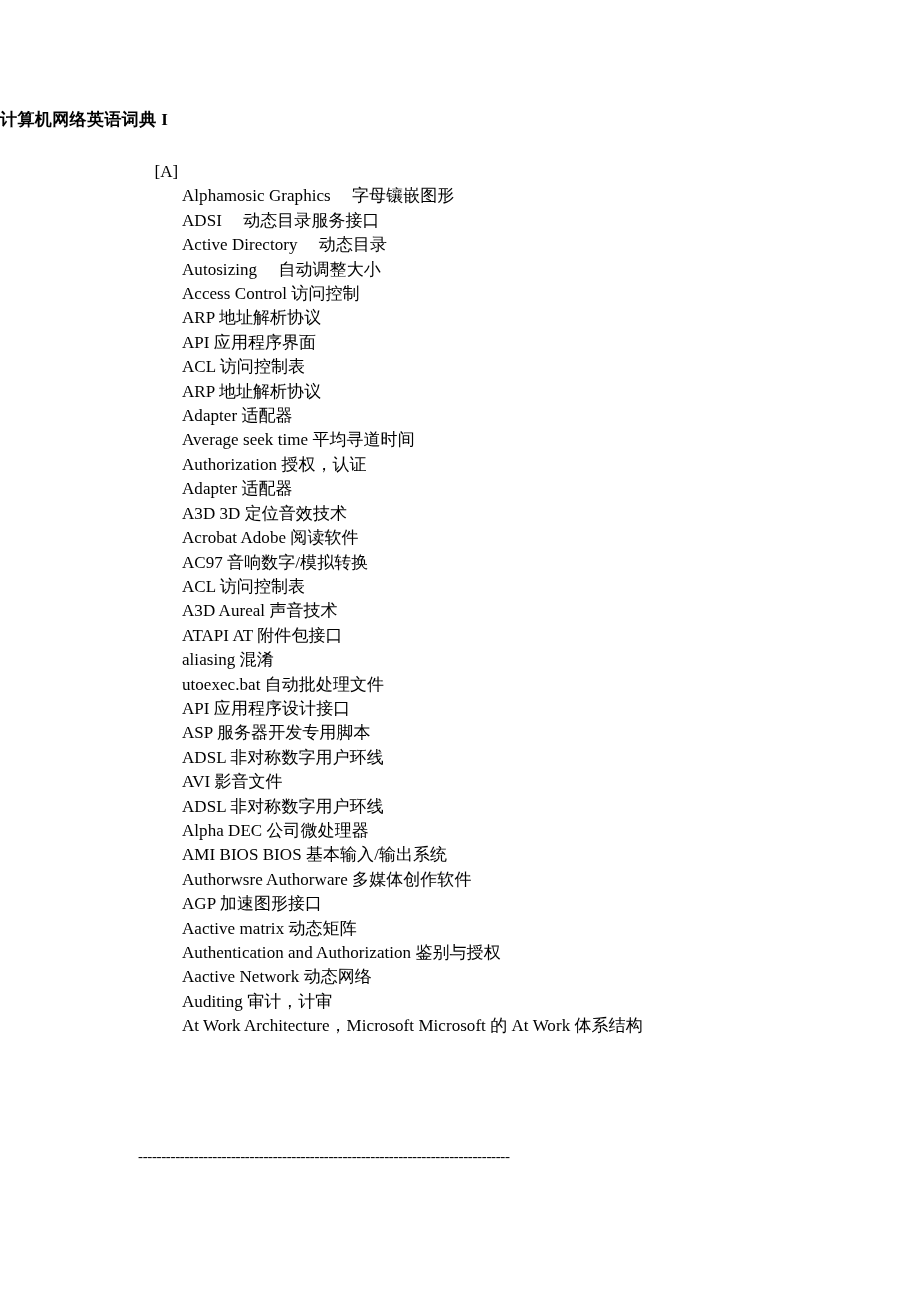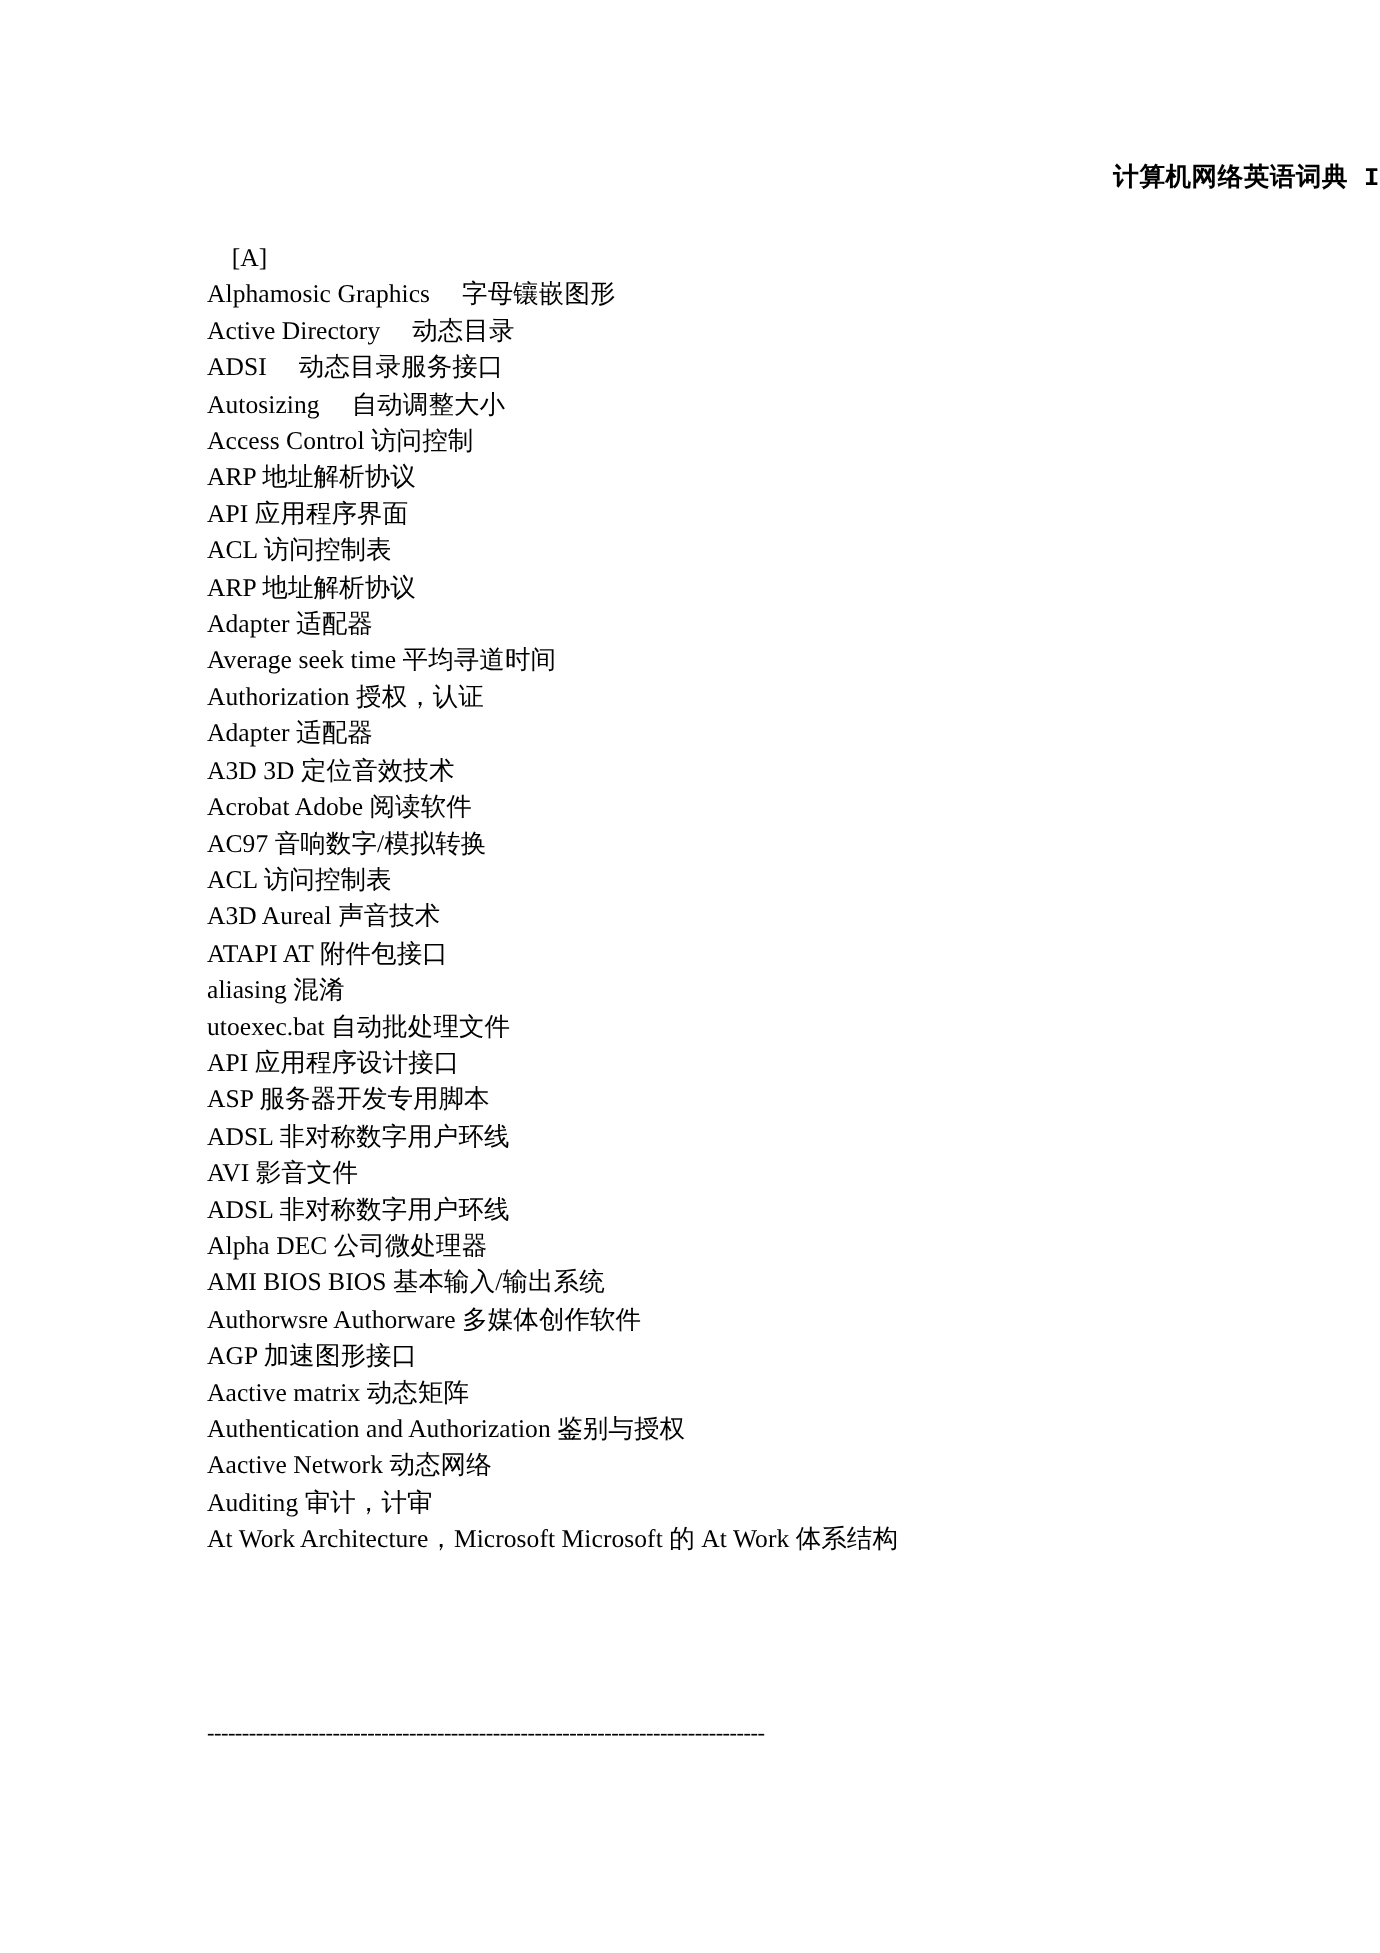--- a/index.html
+++ b/index.html
@@ -24,41 +24,41 @@
     width: 920px;
     height: 1302px;
     background: #ffffff;
   }
 
   .doc-title {
     position: absolute;
     left: 0;
     top: 108px;
     width: 920px;
-    text-align: right;
+    text-align: left;
     font-size: 17px;
     font-weight: bold;
     letter-spacing: 0.4px;
     line-height: 24px;
     white-space: pre;
-    font-family: Liberation Mono, monospace;
   }
 
   .body-block {
     position: absolute;
     left: 138px;
     top: 160px;
     width: 740px;
   }
 
   .entry {
     font-size: 17px;
     line-height: 24.4px;
     white-space: pre;
     letter-spacing: 0.05px;
+    margin-left: 44px;
   }
 
   .section-head {
     font-size: 17px;
     line-height: 24.4px;
     white-space: pre;
     padding-left: 8px;
   }
 
   .separator {
@@ -79,22 +79,22 @@
 
 <div class="page">
 
   <div class="doc-title">计算机网络英语词典 I</div>
 
   <div class="body-block">
 
     <div class="section-head">  [A]</div>
 
     <div class="entry">Alphamosic Graphics　 字母镶嵌图形</div>
+    <div class="entry">ADSI　 动态目录服务接口</div>
     <div class="entry">Active Directory　 动态目录</div>
-    <div class="entry">ADSI　 动态目录服务接口</div>
     <div class="entry">Autosizing　 自动调整大小</div>
     <div class="entry">Access Control 访问控制</div>
     <div class="entry">ARP 地址解析协议</div>
     <div class="entry">API 应用程序界面</div>
     <div class="entry">ACL 访问控制表</div>
     <div class="entry">ARP 地址解析协议</div>
     <div class="entry">Adapter 适配器</div>
     <div class="entry">Average seek time 平均寻道时间</div>
     <div class="entry">Authorization 授权，认证</div>
     <div class="entry">Adapter 适配器</div>

